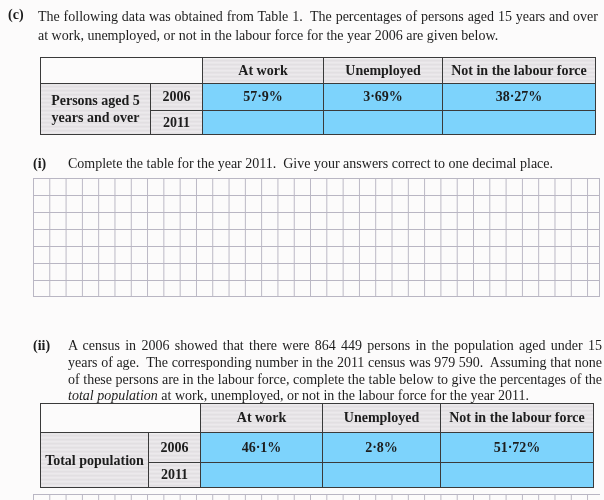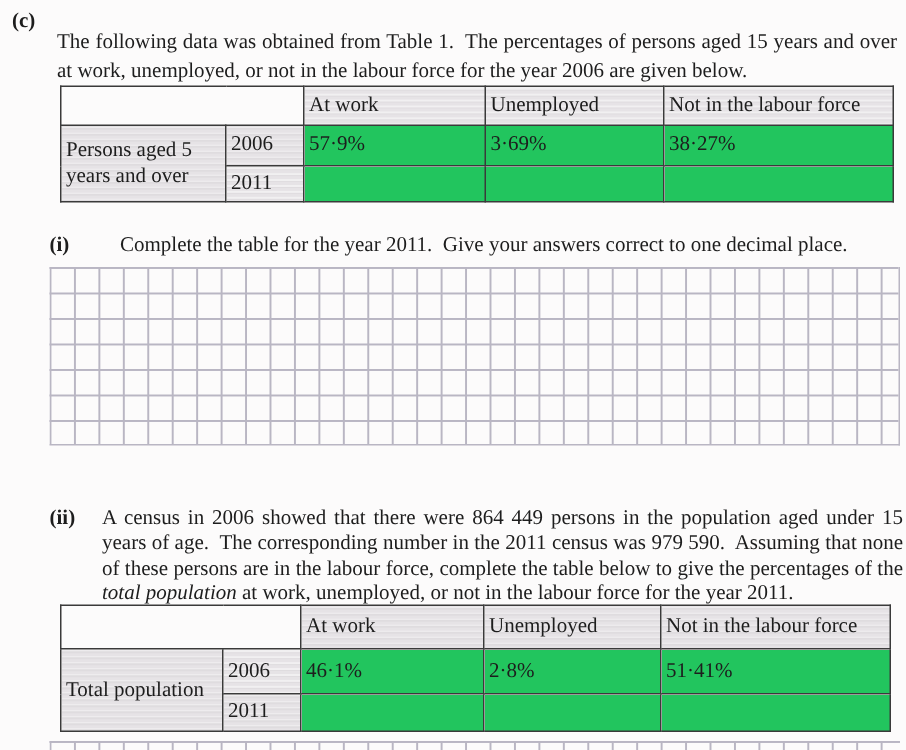--- a/index.html
+++ b/index.html
@@ -12,64 +12,64 @@
     overflow:hidden;
   }
   .abs { position:absolute; }
   .plabel { font-weight:bold; font-size:14px; }
   .para {
     font-size:14px;
     line-height:19px;
     white-space:pre-wrap;
     text-align:justify;
   }
-  .pline { font-size:14px; white-space:pre;margin-left:12px; }
+  .pline { font-size:14px; white-space:pre; }
 
   
   table.dt {
     position:absolute;
     border-collapse:collapse;
     table-layout:fixed;
     font-size:14px;
   }
   table.dt td, table.dt th {
     border:1.5px solid #3a3a3a;
-    text-align:left;
+    text-align:center;
     vertical-align:middle;
-    font-weight:normal;
+    font-weight:bold;
     padding:1px 3px;
     overflow:hidden;
   }
   td.corner { border:none; background:transparent; }
   .shade {
     background-color:#e6e3e6;
     background-image:repeating-linear-gradient(180deg,
       rgba(255,255,255,0.45) 0 1px, rgba(0,0,0,0.03) 1px 2px,
       rgba(255,255,255,0.0) 2px 4px);
   }
-  td.val { background:#22c55e; }
+  td.val { background:#7dd3fc; }
   td.lab { line-height:17px; }
   .nowrap { white-space:nowrap; }
 
   
   .grid {
     position:absolute;
     background-image:
       linear-gradient(to right, #b9b6c3 1px, transparent 1px),
       linear-gradient(to bottom, #b9b6c3 1px, transparent 1px);
     background-size:16.3px 17px;
   }
   .grid.closed {
     border-right:1px solid #b9b6c3;
     border-bottom:1px solid #b9b6c3;
   }
 
   
   #part-c-label   { left:8px;   top:7px; }
-  #part-c-text    { left:38px;  top:19px;  width:560px; }
+  #part-c-text    { left:38px;  top:7px;  width:560px; }
   #table1         { left:40px;  top:57px; }
   #part-i-label   { left:33px;  top:156px; }
   #part-i-text    { left:68px;  top:156px; }
   #grid1          { left:33px;  top:178px; width:567px; height:119px; }
   #part-ii-label  { left:33px;  top:338px; }
   #part-ii-text   { left:68px;  top:338px; width:534px; line-height:16.8px; }
   #table2         { left:40px;  top:403px; }
   #grid2          { left:33px;  top:494px; width:567px; height:6px; }
 </style>
 </head>
@@ -130,21 +130,21 @@
     <td class="corner" colspan="2"></td>
     <th class="shade">At work</th>
     <th class="shade">Unemployed</th>
     <th class="shade">Not in the labour force</th>
   </tr>
   <tr style="height:30px">
     <td class="shade lab nowrap" rowspan="2">Total population</td>
     <td class="shade">2006</td>
     <td class="val">46·1%</td>
     <td class="val">2·8%</td>
-    <td class="val">51·41%</td>
+    <td class="val">51·72%</td>
   </tr>
   <tr style="height:25px">
     <td class="shade">2011</td>
     <td class="val"></td>
     <td class="val"></td>
     <td class="val"></td>
   </tr>
 </tbody>
   </table>
 

